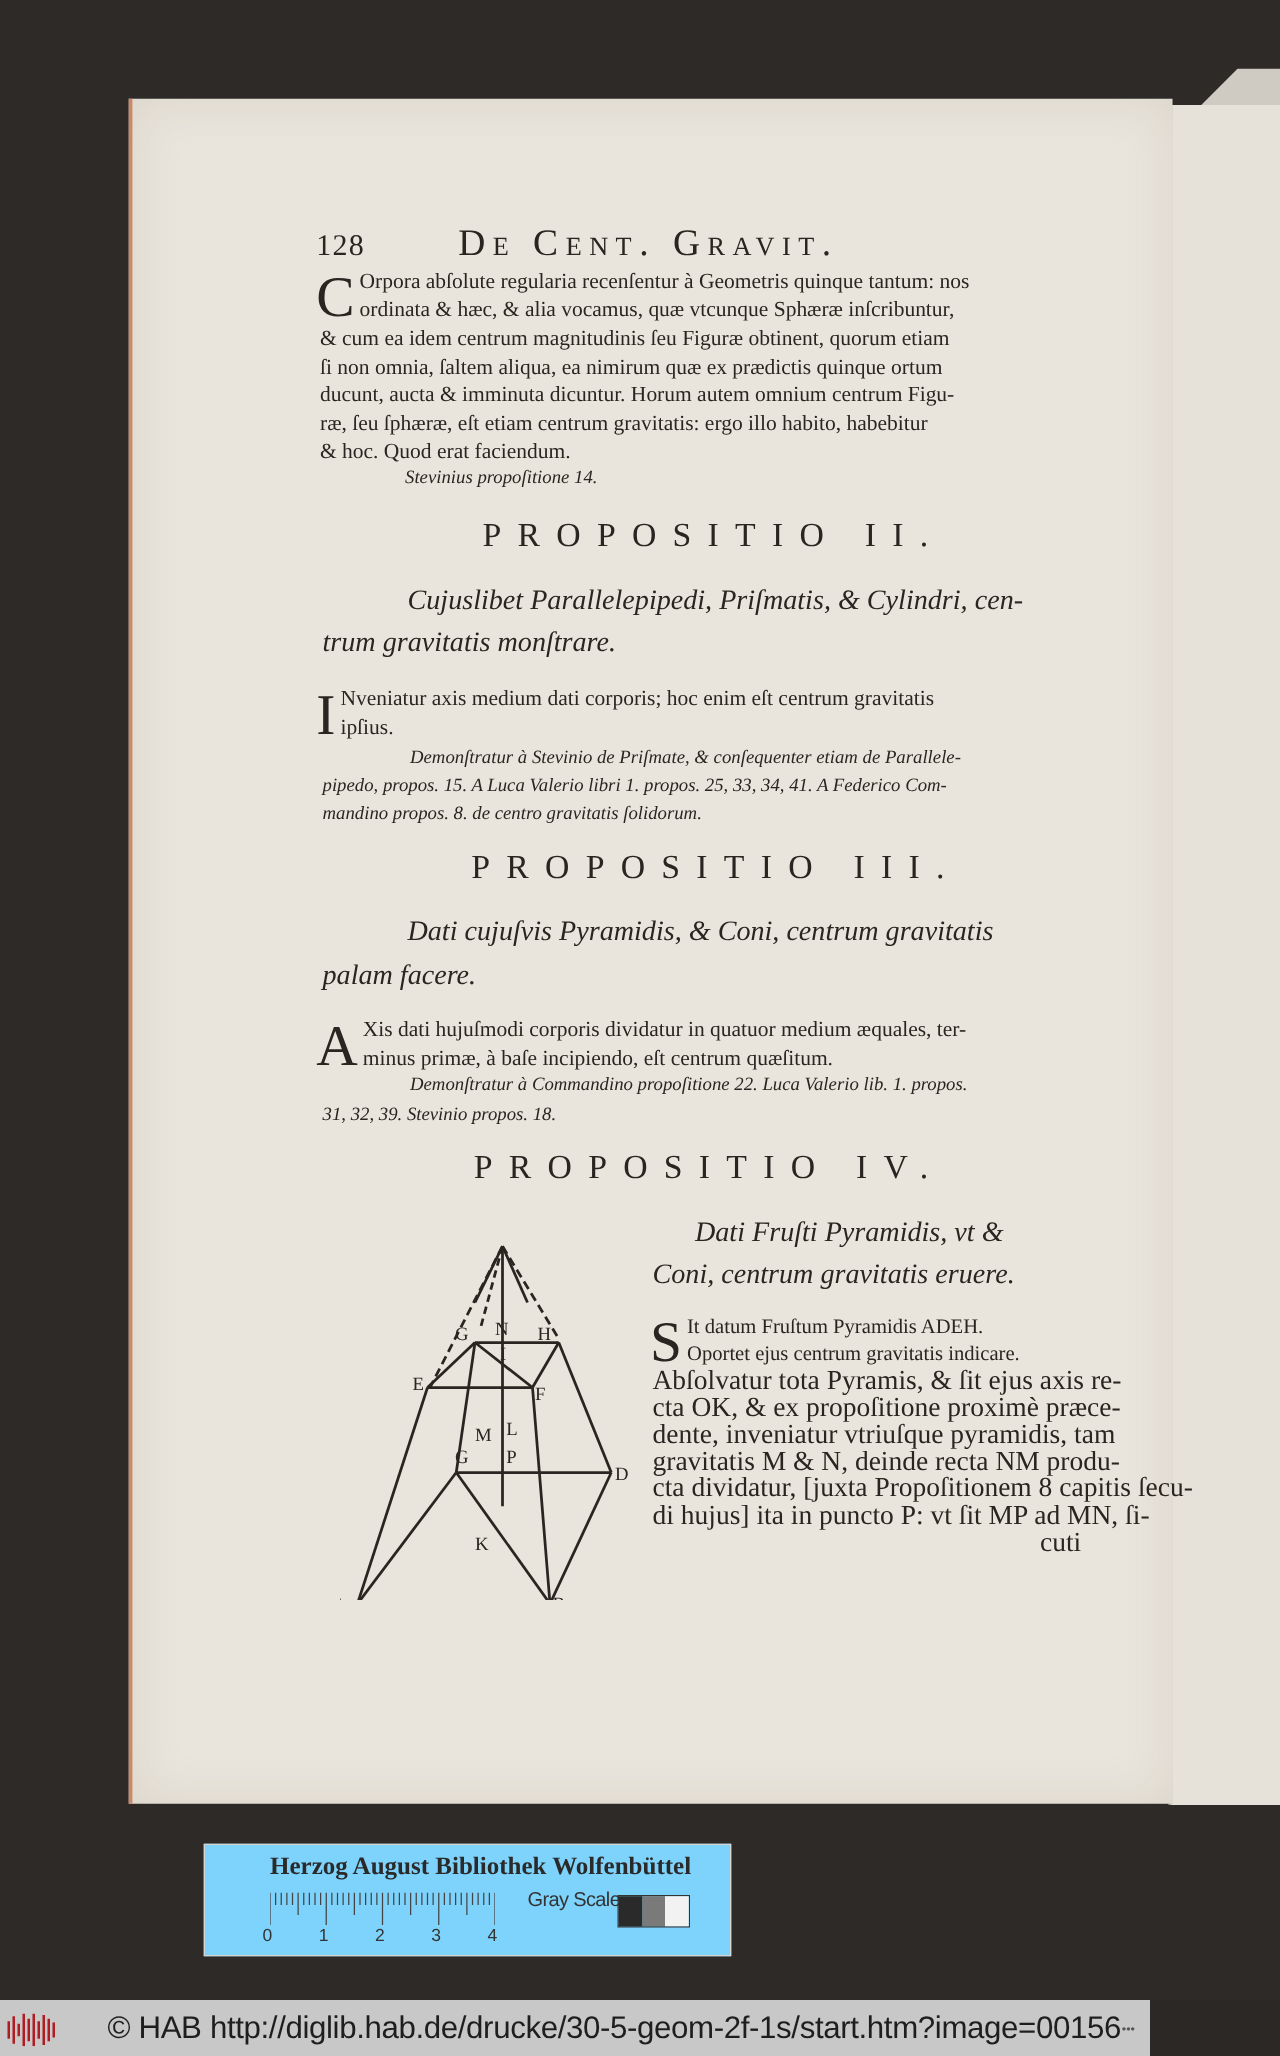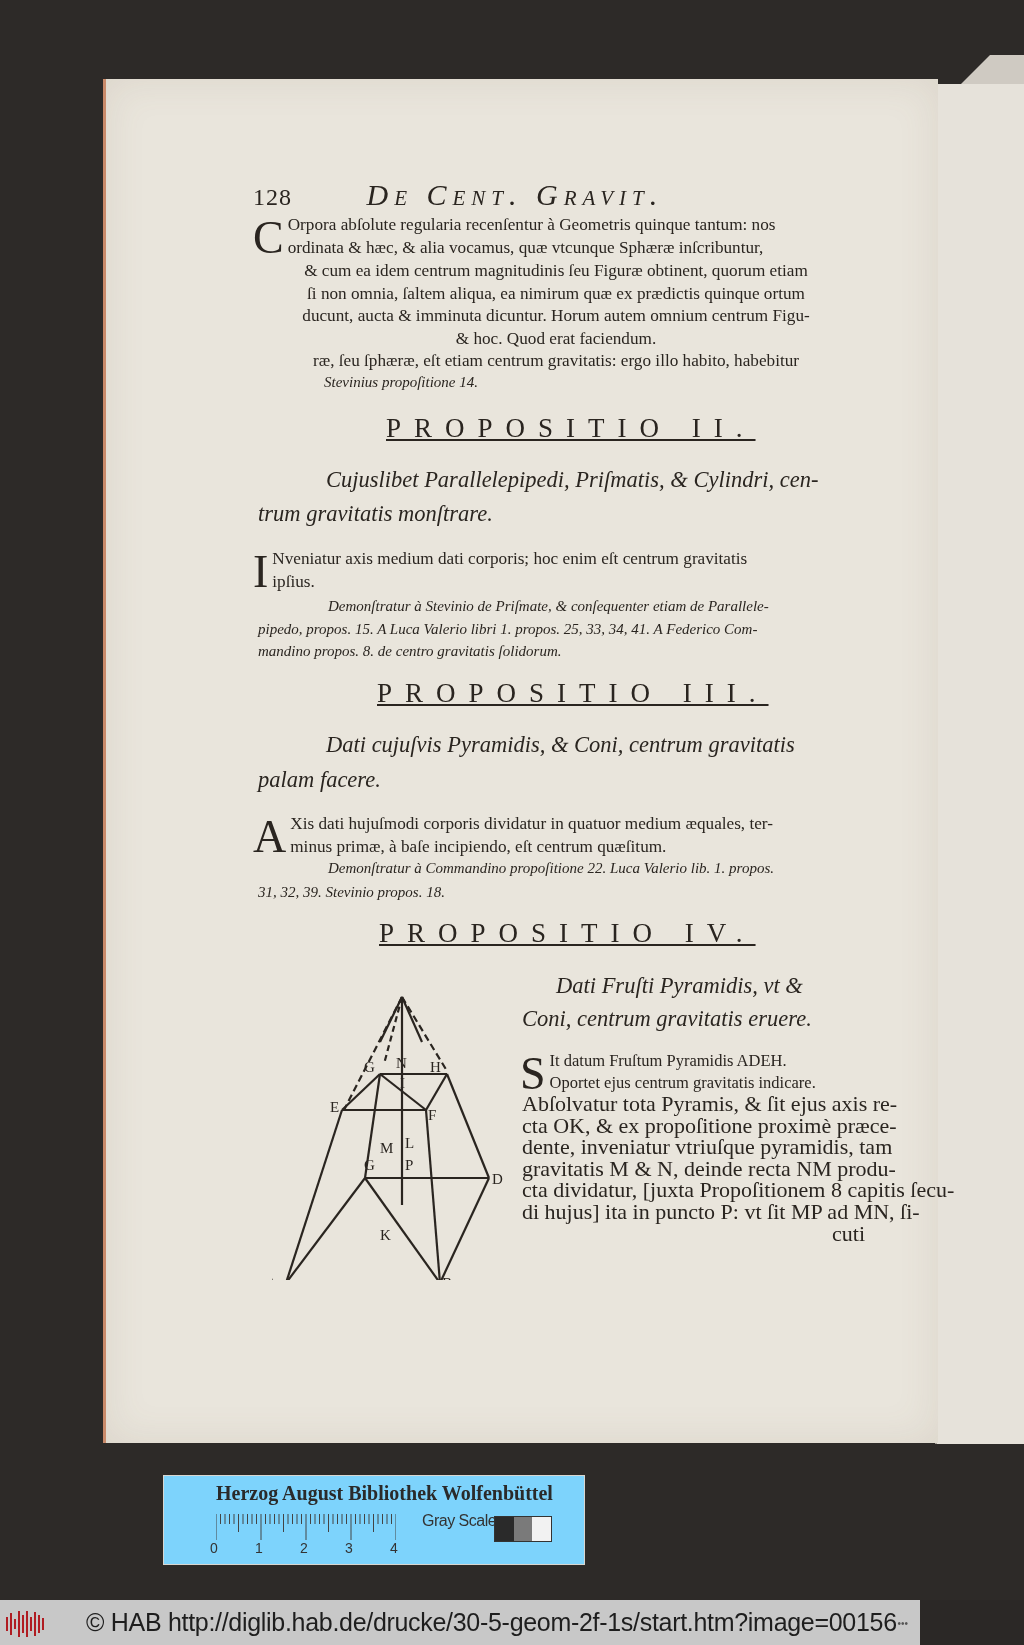--- a/index.html
+++ b/index.html
@@ -24,28 +24,28 @@
   .next-page-top {
     position:absolute; left:960px; top:55px; width:64px; height:30px;
     background:#cfcac2; transform:skewX(-45deg); transform-origin:bottom left;
   }
 
   .content { position:absolute; left:0; top:0; width:100%; height:100%; }
   .abs { position:absolute; white-space:nowrap; }
 
   .running-head { top:178px; left:253px; width:600px; font-size:30px; letter-spacing:1px; }
   .running-head .pgnum { font-size:24px; margin-right:66px; }
-  .running-head .title { letter-spacing:6px; font-variant:small-caps;font-style:italic; }
+  .running-head .title { letter-spacing:6px; font-variant:small-caps; }
 
   .para { font-size:17.2px; line-height:22.6px; }
   .para .line { display:block; white-space:nowrap; }
   .drop { float:left; font-size:46px; line-height:40px; margin-right:4px; margin-top:4px; }
   .cite { font-style:italic; font-size:15px; }
 
-  .prop-head { font-size:27px; letter-spacing:13px;text-decoration:underline; }
+  .prop-head { font-size:27px; letter-spacing:13px; }
   .enunc { font-style:italic; font-size:22.5px; line-height:34px; }
 
   .diagram { position:absolute; left:272px; top:990px; width:240px; height:290px; }
 
   .label {
     position:absolute; left:163px; top:1475px; width:420px; height:88px;
     background:#7dd3fc; border:1px solid #d8d6d0;
     font-family:"Liberation Serif", serif;
   }
   .label .inst { position:absolute; left:52px; top:6px; font-size:20px; font-weight:bold; color:#2a2a2a; white-space:nowrap; }
@@ -79,26 +79,26 @@
     <div class="abs running-head">
       <span class="pgnum">128</span>
       <span class="title">De Cent. Gravit.</span>
     </div>
 
     <div class="abs para" style="left:253px; top:214px; width:600px;">
       <span class="drop">C</span>
       <span class="line">Orpora abſolute regularia recenſentur à Geometris quinque tantum: nos</span>
       <span class="line">ordinata &amp; hæc, &amp; alia vocamus, quæ vtcunque Sphæræ inſcribuntur,</span>
     </div>
-    <div class="abs para" style="left:256px; top:260px; width:600px;text-align:center;">
+    <div class="abs para" style="left:256px; top:260px; width:600px;">
       <span class="line">&amp; cum ea idem centrum magnitudinis ſeu Figuræ obtinent, quorum etiam</span>
       <span class="line">ſi non omnia, ſaltem aliqua, ea nimirum quæ ex prædictis quinque ortum</span>
       <span class="line">ducunt, aucta &amp; imminuta dicuntur.  Horum autem omnium centrum Figu-</span>
+      <span class="line">ræ, ſeu ſphæræ, eſt etiam centrum gravitatis: ergo illo habito, habebitur</span>
       <span class="line">&amp; hoc.  Quod erat faciendum.</span>
-      <span class="line">ræ, ſeu ſphæræ, eſt etiam centrum gravitatis: ergo illo habito, habebitur</span>
     </div>
     <div class="abs cite" style="left:324px; top:374px;">Stevinius propoſitione 14.</div>
 
     <div class="abs prop-head" style="left:386px; top:413px;">PROPOSITIO II.</div>
     <div class="abs enunc" style="left:326px; top:463px;">Cujuslibet Parallelepipedi, Priſmatis, &amp; Cylindri, cen-</div>
     <div class="abs enunc" style="left:258px; top:497px;">trum gravitatis monſtrare.</div>
     <div class="abs para" style="left:253px; top:548px; width:600px;">
       <span class="drop">I</span>
       <span class="line">Nveniatur axis medium dati corporis; hoc enim eſt centrum gravitatis</span>
       <span class="line">ipſius.</span>

